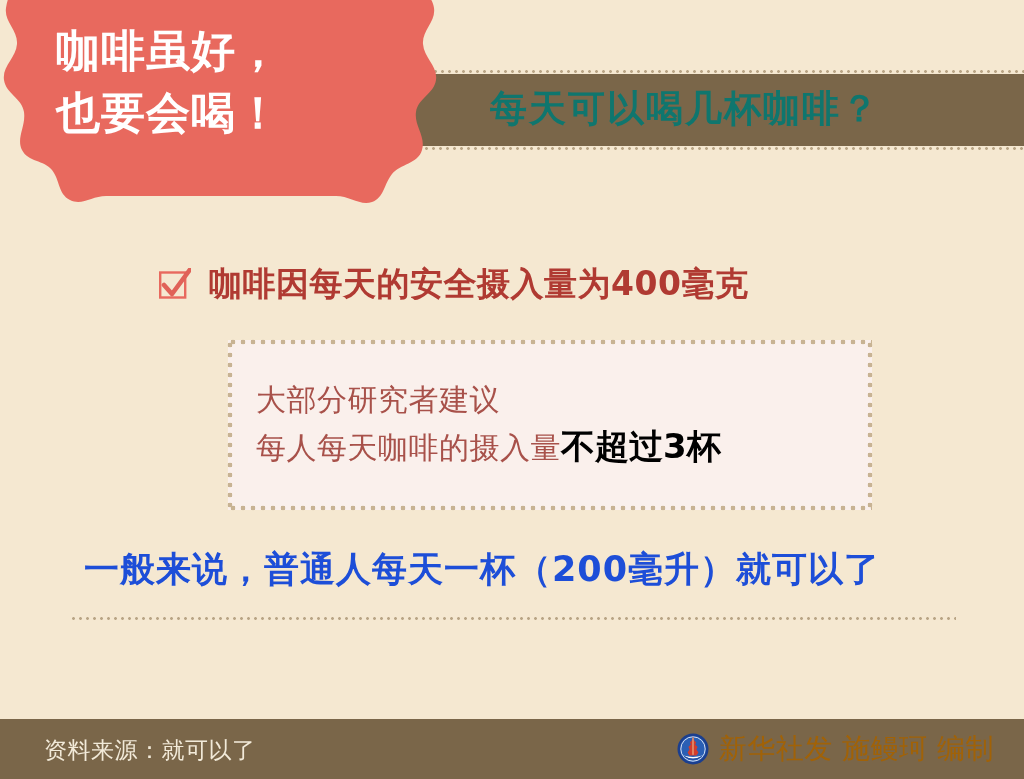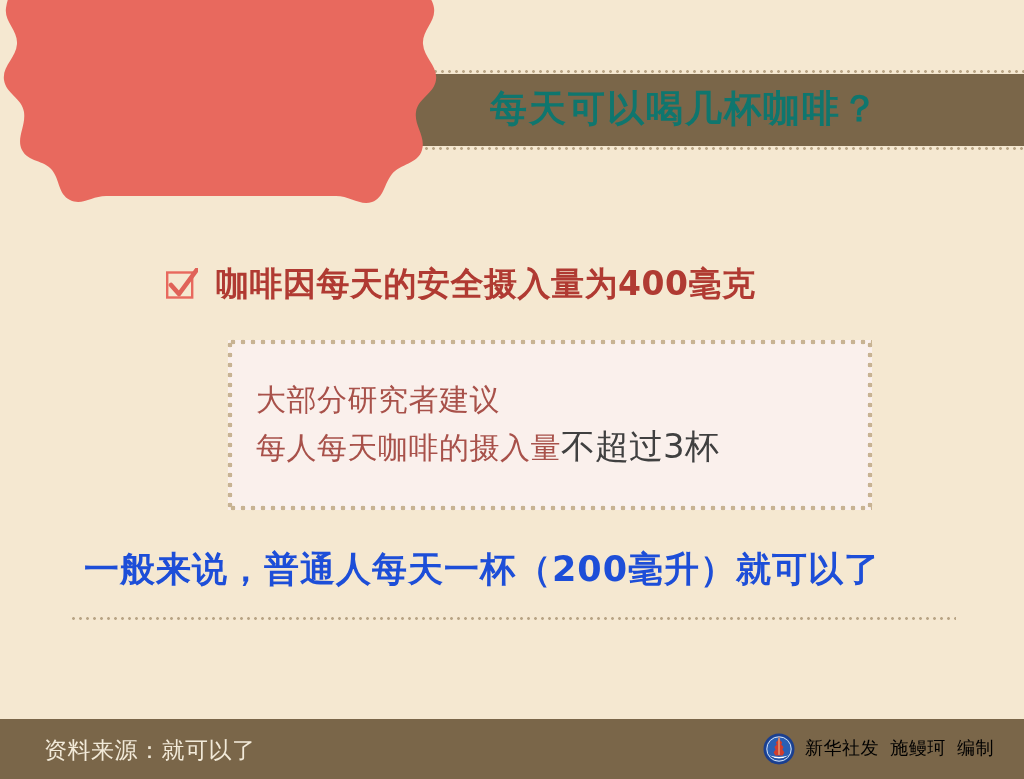--- a/index.html
+++ b/index.html
@@ -73,21 +73,21 @@
     font-weight: bold;
     line-height: 62px;
     letter-spacing: 1px;
     text-align: left;
   }
   .blob-text .line2 { display: block; }
 
   
   .check-row {
     position: absolute;
-    left: 165px;
+    left: 158px;
     top: 266px;
     display: flex;
     align-items: center;
   }
   .check-box {
     position: relative;
     width: 33px;
     height: 33px;
     flex: 0 0 auto;
     margin-right: 18px;
@@ -137,22 +137,22 @@
     right: 10px;
     color: #a8514a;
     font-size: 30px;
     line-height: 47px;
     letter-spacing: 0.5px;
     white-space: nowrap;
   }
   .box-lines .l1 { display: block; font-weight: normal; }
   .box-lines .l2 { display: block; font-weight: normal; }
   .box-lines .l2 .strong {
-    font-weight: normal;
-    color: #404040;
+    font-weight: bold;
+    color: #000000;
     font-size: 34px;
     letter-spacing: 0;
   }
 
   
   .teal-line {
     position: absolute;
     left: 84px;
     top: 545px;
     width: 880px;
@@ -191,26 +191,25 @@
     align-items: center;
   }
   .xinhua-logo {
     width: 32px;
     height: 32px;
     flex: 0 0 auto;
     margin-right: 10px;
   }
   .xinhua-logo svg { display: block; width: 100%; height: 100%; }
   .footer-credit {
-    color: #000000;
-    font-size: 18px;
+    color: #a16207;
+    font-size: 28px;
     line-height: 32px;
     letter-spacing: 0.5px;
     white-space: nowrap;
-    font-family: Liberation Mono, monospace;
   }
 </style>
 </head>
 <body>
 
 <div id="poster">
 
   <div class="dot-line top-dots"></div>
 
   <div class="header-band"></div>
@@ -235,20 +234,24 @@
                C 106 222, 96 232, 84 226
                C 72 220, 74 206, 66 196
                C 58 186, 42 188, 36 176
                C 30 164, 40 152, 38 138
                C 36 124, 20 120, 18 106
                C 16 92, 30 84, 31 70
                C 32 56, 18 48, 20 34
                C 22 20, 28 14, 30 0 Z" fill="#e8695e"></path>
     </svg>
   </div>
+  <div class="blob-text">
+    <span class="line1">咖啡虽好，</span>
+    <span class="line2">也要会喝！</span>
+  </div>
 
   <div class="check-row">
     <span class="check-box">
       <svg viewBox="0 0 33 33" aria-hidden="true">
         <rect x="2.2" y="4.5" width="25" height="25" fill="none" stroke="#e8695e" stroke-width="2.4"></rect>
         <path d="M 6 17 L 14 26 L 32 1.5" fill="none" stroke="#e06258" stroke-width="4.6" stroke-linecap="round" stroke-linejoin="round"></path>
       </svg>
     </span>
     <span class="check-text">咖啡因每天的安全摄入量为400毫克</span>
   </div>

